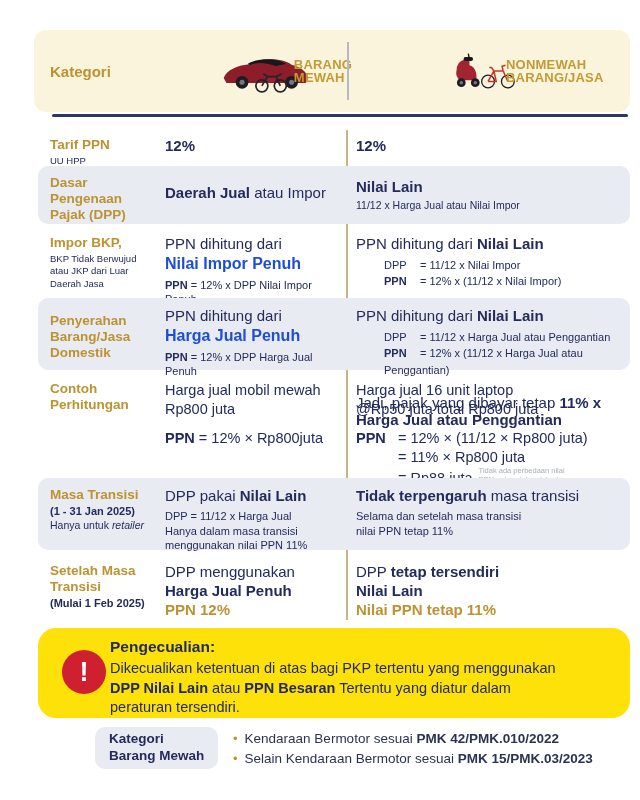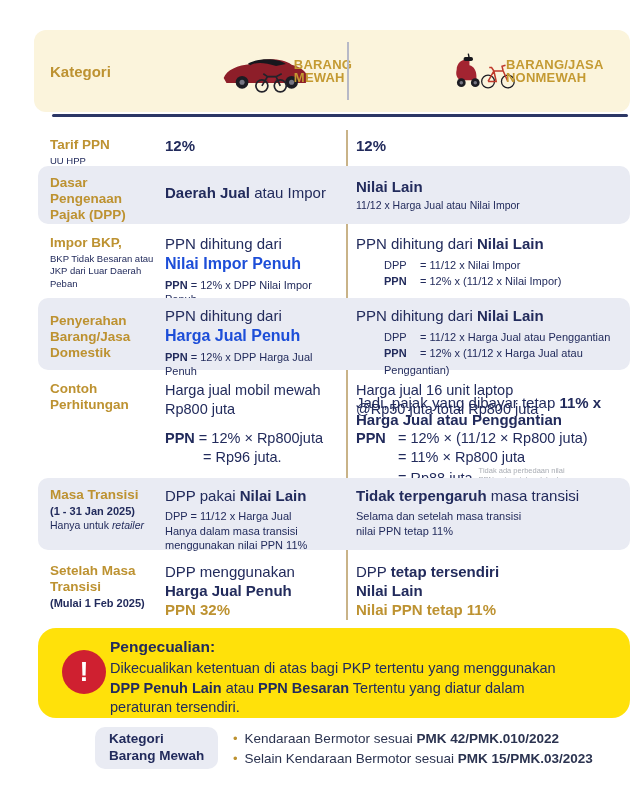--- a/index.html
+++ b/index.html
@@ -93,22 +93,22 @@
         <path d="M28 2 L30 12" stroke="#17171d" stroke-width="2.4"></path>
         <circle cx="16" cy="52" r="7.5" fill="#1c1c23"></circle>
           <circle cx="16" cy="52" r="3" fill="#757583"></circle>
         <circle cx="40" cy="52" r="7.5" fill="#1c1c23"></circle>
           <circle cx="40" cy="52" r="3" fill="#757583"></circle>
         <circle cx="62" cy="50" r="11" fill="none" stroke="#1d1d24" stroke-width="2.2"></circle>
         <circle cx="96" cy="50" r="11" fill="none" stroke="#1d1d24" stroke-width="2.2"></circle>
         <path d="M62 50 L72 32 L88 32 L96 50 M72 32 L68 26 L64 26 M88 32 L86 24 L92 22 M62 50 L76 50 L72 32" fill="none" stroke="#c0392b" stroke-width="2.6"></path>
       </svg>
       <div class="htitle">
+        <div>NONMEWAH</div>
         <div>BARANG/JASA</div>
-        <div>NONMEWAH</div>
       </div>
     </div>
   </div>
 
   <div class="nav-rule"></div>
   <div class="vdivider"></div>
 
   <div class="row" style="top:128px;height:40px;">
     <div class="cell">
       <div class="lbl">Tarif PPN</div>
@@ -131,21 +131,21 @@
     </div>
     <div class="cell col2c" style="padding-top:3px;">
       <div class="v15 bold">Nilai Lain</div>
       <div class="sub10">11/12 x Harga Jual atau Nilai Impor</div>
     </div>
   </div>
 
   <div class="row" style="top:226px;height:72px;">
     <div class="cell">
       <div class="lbl">Impor BKP,</div>
-      <div class="lbl-sub">BKP Tidak Besaran atau JKP dari Luar Daerah Peban</div>
+      <div class="lbl-sub">BKP Tidak Berwujud atau JKP dari Luar Daerah Jasa</div>
     </div>
     <div class="cell">
       <div class="v15">PPN dihitung dari</div>
       <div class="big-bold">Nilai Impor Penuh</div>
       <div class="f11"><span style="font-weight: 700;">PPN </span><span>= 12% x DPP Nilai Impor Penuh</span></div>
     </div>
     <div class="cell col2c">
       <div class="v15"><span>PPN dihitung dari </span><span style="font-weight: 700;">Nilai Lain</span></div>
       <div class="eqwrap">
         <div class="eq"><span style="display: inline-block; width: 36px;">DPP</span><span>=  11/12 x Nilai Impor</span></div>
@@ -174,21 +174,20 @@
     </div>
   </div>
 
   <div class="row" style="top:372px;height:106px;">
     <div class="cell">
       <div class="lbl">Contoh Perhitungan</div>
     </div>
     <div class="cell">
       <div class="v14" style="width:170px;">Harga jual mobil mewah Rp800 juta</div>
       <div class="v14" style="margin-top:10px;"><span style="font-weight: 700;">PPN </span><span>= 12% × Rp800juta</span></div>
-      <div class="v14 indent38">= Rp96 juta.</div>
     </div>
     <div class="cell col2c">
       <div class="v14" style="width:210px;">Harga jual 16 unit laptop @Rp50 juta total Rp800 juta</div>
       <div class="v14" style="margin-top:10px;"><span style="font-weight: 700; display: inline-block; width: 42px;">PPN </span><span>= 12% × (11/12 × Rp800 juta)</span></div>
       <div class="v14 indent42">= 11% × Rp800 juta</div>
       <div class="v14 indent42"><span>= Rp88 juta</span><span class="tiny-note">Tidak ada perbedaan nilai PPN antara tahun lalu dan sekarang</span></div>
     </div>
   </div>
 
   <div class="row band" style="top:478px;height:72px;">
@@ -209,34 +208,34 @@
   </div>
 
   <div class="row" style="top:554px;height:68px;">
     <div class="cell">
       <div class="lbl">Setelah Masa Transisi</div>
       <div class="lbl-b">(Mulai 1 Feb 2025)</div>
     </div>
     <div class="cell">
       <div class="v15">DPP menggunakan</div>
       <div class="v15 bold">Harga Jual Penuh</div>
-      <div class="v15 gold-bold">PPN 32%</div>
+      <div class="v15 gold-bold">PPN 12%</div>
     </div>
     <div class="cell col2c">
       <div class="v15"><span>DPP </span><span style="font-weight: 700;">tetap tersendiri</span></div>
       <div class="v15 bold">Nilai Lain</div>
       <div class="v15 gold-bold">Nilai PPN tetap 11%</div>
     </div>
   </div>
 
   <div class="exc">
     <div class="exc-icon">!</div>
     <div class="exc-body">
       <div class="exc-title">Pengecualian:</div>
-      <div class="exc-text"><span>Dikecualikan ketentuan di atas bagi PKP tertentu yang menggunakan </span><span style="font-weight: 700;">DPP Penuh Lain</span><span> atau </span><span style="font-weight: 700;">PPN Besaran</span><span> Tertentu yang diatur dalam peraturan tersendiri.</span></div>
+      <div class="exc-text"><span>Dikecualikan ketentuan di atas bagi PKP tertentu yang menggunakan </span><span style="font-weight: 700;">DPP Nilai Lain</span><span> atau </span><span style="font-weight: 700;">PPN Besaran</span><span> Tertentu yang diatur dalam peraturan tersendiri.</span></div>
     </div>
   </div>
 
   <div class="foot-box">
     <div class="foot-box-label">
       <div>Kategori</div>
       <div>Barang Mewah</div>
     </div>
   </div>
   <div class="foot-bullets">

